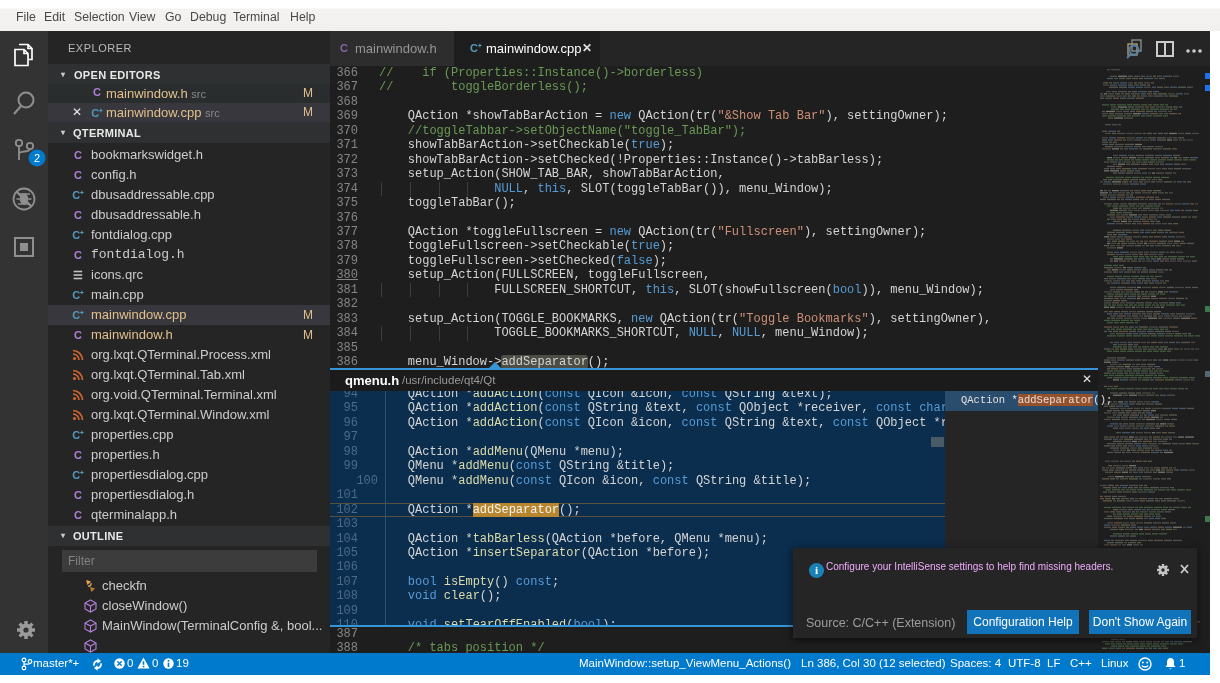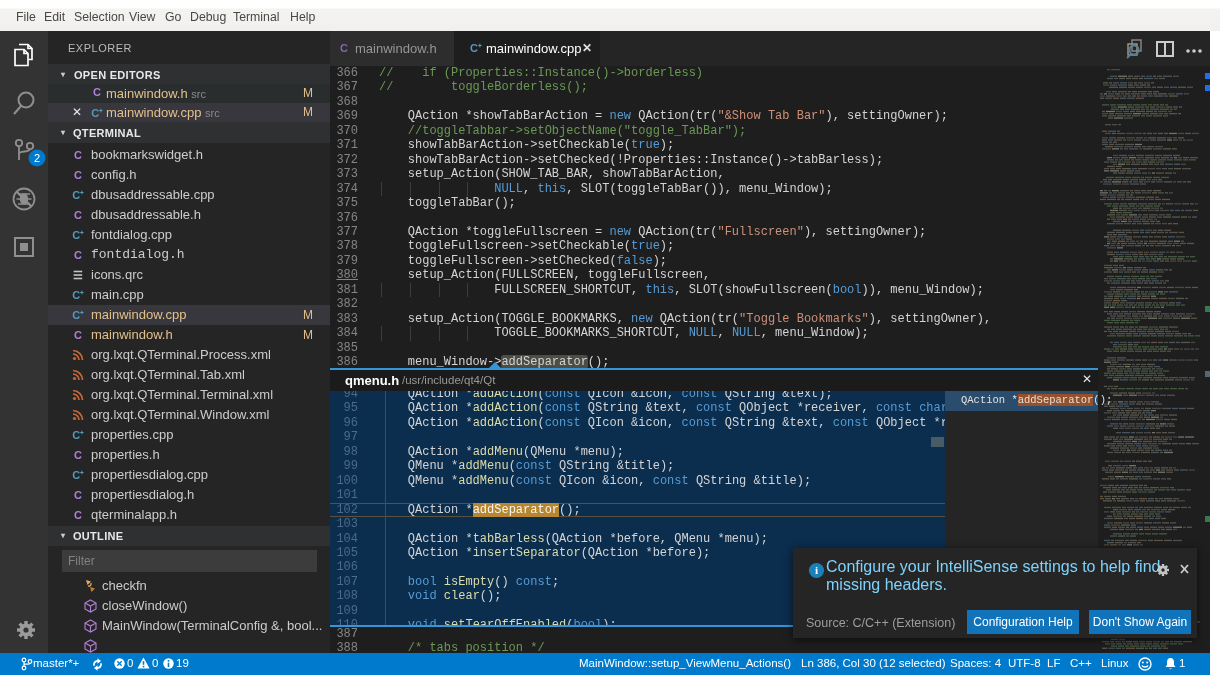--- a/index.html
+++ b/index.html
@@ -188,21 +188,21 @@
           <circle cx="2.5" cy="9.5" r="1.6" fill="#cc6633"></circle>
           <path d="M1 5 A6 6 0 0 1 7 11 M1 1.5 A9.5 9.5 0 0 1 10.5 11" stroke="#cc6633" stroke-width="1.7" fill="none"></path>
         </svg>
 <span class="fname" style="left:43px;top:0;">org.lxqt.QTerminal.Tab.xml</span>
 </div>
 <div class="sbrow" style="top:240px;">
 <svg class="abs" style="left:24px;top:4px" width="12" height="12" viewBox="0 0 12 12">
           <circle cx="2.5" cy="9.5" r="1.6" fill="#cc6633"></circle>
           <path d="M1 5 A6 6 0 0 1 7 11 M1 1.5 A9.5 9.5 0 0 1 10.5 11" stroke="#cc6633" stroke-width="1.7" fill="none"></path>
         </svg>
-<span class="fname" style="left:43px;top:0;">org.lxqt.QTerminal.Terminal.xml</span>
+<span class="fname" style="left:43px;top:0;">org.void.QTerminal.Terminal.xml</span>
 </div>
 <div class="sbrow" style="top:260px;">
 <svg class="abs" style="left:24px;top:4px" width="12" height="12" viewBox="0 0 12 12">
           <circle cx="2.5" cy="9.5" r="1.6" fill="#cc6633"></circle>
           <path d="M1 5 A6 6 0 0 1 7 11 M1 1.5 A9.5 9.5 0 0 1 10.5 11" stroke="#cc6633" stroke-width="1.7" fill="none"></path>
         </svg>
 <span class="fname" style="left:43px;top:0;">org.lxqt.QTerminal.Window.xml</span>
 </div>
 <div class="sbrow" style="top:280px;">
 <span class="ficon" style="left:22px;top:0;color:#519aba;">C⁺</span>
@@ -2211,21 +2211,21 @@
 <div class="lnum" style="top:10.45px;color:#4d6b88;">95</div>
 <div class="codeline" style="top:10.45px;left:49px;">    QAction *<span class="c-fn">addAction</span>(<span class="c-kw">const</span> QString &amp;text, <span class="c-kw">const</span> QObject *receiver, <span class="c-kw">const</span> <span class="c-kw">char</span>* member,  QKeySequence &amp;shortcut = 0);</div>
 <div class="lnum" style="top:24.90px;color:#4d6b88;">96</div>
 <div class="codeline" style="top:24.90px;left:49px;">    QAction *<span class="c-fn">addAction</span>(<span class="c-kw">const</span> QIcon &amp;icon, <span class="c-kw">const</span> QString &amp;text, <span class="c-kw">const</span> QObject *receiver,  * member,  QKeySe</div>
 <div class="lnum" style="top:39.35px;color:#4d6b88;">97</div>
 <div class="codeline" style="top:39.35px;left:49px;"></div>
 <div class="lnum" style="top:53.80px;color:#4d6b88;">98</div>
 <div class="codeline" style="top:53.80px;left:49px;">    QAction *<span class="c-fn">addMenu</span>(QMenu *menu);</div>
 <div class="lnum" style="top:68.25px;color:#4d6b88;">99</div>
 <div class="codeline" style="top:68.25px;left:49px;">    QMenu *<span class="c-fn">addMenu</span>(<span class="c-kw">const</span> QString &amp;title);</div>
-<div class="lnum" style="top:82.70px;color:#4d6b88;">100</div>
+<div class="lnum" style="top:82.70px;color:#4d6b88;margin-left:20px;">100</div>
 <div class="codeline" style="top:82.70px;left:49px;">    QMenu *<span class="c-fn">addMenu</span>(<span class="c-kw">const</span> QIcon &amp;icon, <span class="c-kw">const</span> QString &amp;title);</div>
 <div class="lnum" style="top:97.15px;color:#4d6b88;">101</div>
 <div class="codeline" style="top:97.15px;left:49px;"></div>
 <div class="abs" style="left:0;top:111.60px;width:615px;height:14.45px;border-top:1px solid #58513c;border-bottom:1px solid #58513c;"></div>
 <div class="lnum" style="top:111.60px;color:#4d6b88;">102</div>
 <div class="codeline" style="top:111.60px;left:49px;">    QAction *<span style="background:#b8862e;color:#f5f5f5;">addSeparator</span>();</div>
 <div class="lnum" style="top:126.05px;color:#4d6b88;">103</div>
 <div class="codeline" style="top:126.05px;left:49px;"></div>
 <div class="lnum" style="top:140.50px;color:#4d6b88;">104</div>
 <div class="codeline" style="top:140.50px;left:49px;">    QAction *<span class="c-fn">tabBarless</span>(QAction *before, QMenu *menu);</div>
@@ -2250,21 +2250,21 @@
       </div>
     </div>
 <div class="abs" style="left:0;top:257px;width:768px;height:2px;background:#3695d6;"></div>
 </div>
 
 <div id="toast" class="abs">
   <svg class="abs" style="left:15px;top:14px" width="17" height="17" viewBox="0 0 18 18">
     <circle cx="9" cy="9" r="8" fill="#1b80b8"></circle>
     <text x="9" y="13" text-anchor="middle" font-size="12" font-weight="bold" fill="#ffffff" font-family="Liberation Serif">i</text>
   </svg>
-  <div class="abs" style="left:33px;top:10px;width:335px;line-height:18px;color:#7dd3fc;font-size:16px;">Configure your IntelliSense settings to help find missing headers.</div>
+  <div class="abs" style="left:33px;top:10px;width:335px;line-height:18px;color:#f0abfc;font-size:10px;">Configure your IntelliSense settings to help find missing headers.</div>
   <svg class="abs" style="left:362px;top:14px" width="36" height="16" viewBox="0 0 36 16">
     <g fill="#c5c5c5">
       <circle cx="8" cy="8" r="4.2"></circle>
       <g stroke="#c5c5c5" stroke-width="2.4">
           <line x1="8" y1="2" x2="8" y2="14"></line>
           <line x1="2" y1="8" x2="14" y2="8"></line>
           <line x1="3.8" y1="3.8" x2="12.2" y2="12.2"></line>
           <line x1="3.8" y1="12.2" x2="12.2" y2="3.8"></line>
         </g>
       <circle cx="8" cy="8" r="1.7" fill="#252526"></circle>

